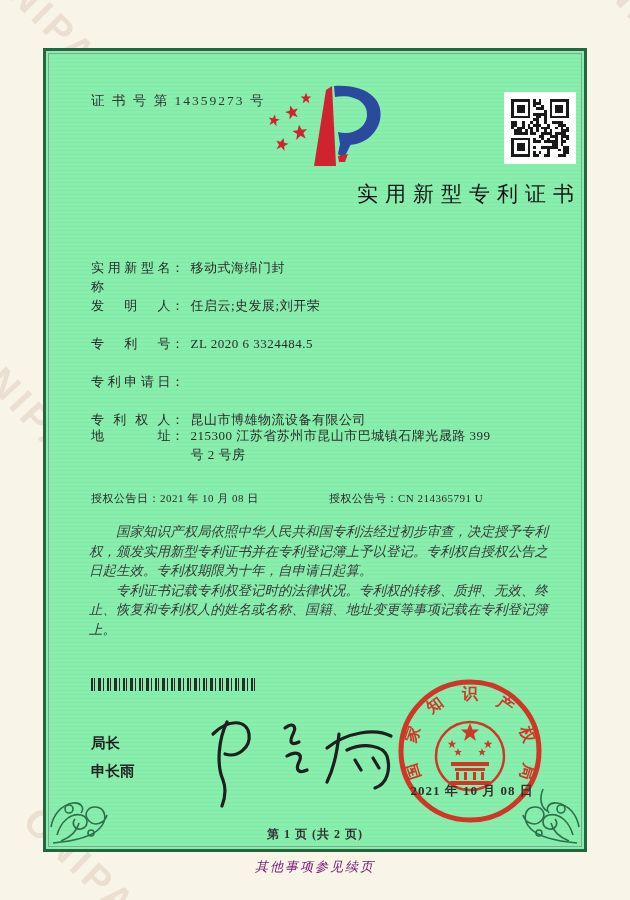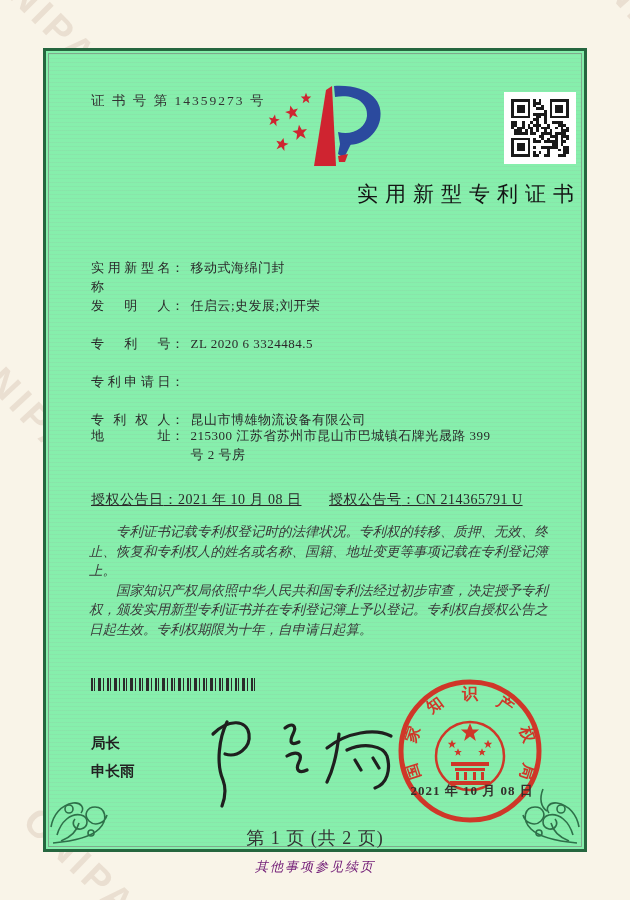--- a/index.html
+++ b/index.html
@@ -36,21 +36,21 @@
     position:absolute;left:0;top:126px;width:100%;text-align:right;
     font-size:21px;font-weight:normal;letter-spacing:7px;color:#141414;
   }
   .field-row{
     position:absolute;left:42px;width:462px;display:flex;
     font-size:13px;line-height:19px;color:#2a2a2a;letter-spacing:0.5px;
   }
   .field-label{width:80px;flex-shrink:0;text-align:justify;text-align-last:justify;}
   .field-colon{flex-shrink:0;margin-right:6px;}
   .field-value{flex:1;}
-  .grant-item{position:absolute;font-size:14px;letter-spacing:0.5px;color:#2a2a2a;text-decoration:underline;}
+  .grant-item{position:absolute;font-size:11px;letter-spacing:0.5px;color:#2a2a2a;}
   .paragraphs{
     position:absolute;left:40px;top:468px;width:468px;
     font-style:italic;font-size:13.5px;line-height:19.5px;color:#3a3a3a;
   }
   .paragraphs p{margin:0;text-indent:2em;}
   .barcode{
     position:absolute;left:42px;top:624px;width:166px;height:13px;
     background:repeating-linear-gradient(90deg,
       #2b2b2b 0 2px, transparent 2px 3px,
       #2b2b2b 3px 4px, transparent 4px 7px,
@@ -62,21 +62,21 @@
   .sig-name{position:absolute;left:42px;top:708px;font-size:14.5px;font-weight:bold;
     font-family:"Liberation Sans","DejaVu Sans",sans-serif;color:#222;}
   .sig-hand{position:absolute;left:140px;top:640px;width:210px;height:120px;}
   .seal{position:absolute;left:346px;top:622px;width:150px;height:150px;opacity:0.92;}
   .seal-date{
     position:absolute;left:348px;top:728px;width:150px;text-align:center;
     font-size:13px;letter-spacing:1px;color:#33302c;font-weight:bold;
   }
   .page-num{
     position:absolute;left:0;top:772px;width:100%;text-align:center;
-    font-size:18px;letter-spacing:1px;color:#333;
+    font-size:12px;letter-spacing:1px;color:#333;font-weight:bold;
   }
   .corner-orn{position:absolute;width:78px;height:78px;}
   .corner-orn.bl{left:-2px;bottom:-3px;}
   .corner-orn.br{right:-2px;bottom:-3px;transform:scaleX(-1);}
   .footer-note{
     position:absolute;left:0;top:858px;width:100%;text-align:center;
     font-style:italic;font-size:13px;letter-spacing:2px;color:#701a75;
   }
 </style>
 </head>
@@ -295,22 +295,22 @@
     </div>
 
     <div class="grant-item" style="left:42px;top:437px;">
       <span>授权公告日</span><span>：</span><span>2021 年 10 月 08 日</span>
     </div>
     <div class="grant-item" style="left:280px;top:437px;">
       <span>授权公告号</span><span>：</span><span>CN 214365791 U</span>
     </div>
 
     <div class="paragraphs">
+      <p>国家知识产权局依照中华人民共和国专利法经过初步审查，决定授予专利权，颁发实用新型专利证书并在专利登记簿上予以登记。专利权自授权公告之日起生效。专利权期限为十年，自申请日起算。</p>
       <p>专利证书记载专利权登记时的法律状况。专利权的转移、质押、无效、终止、恢复和专利权人的姓名或名称、国籍、地址变更等事项记载在专利登记簿上。</p>
-      <p>国家知识产权局依照中华人民共和国专利法经过初步审查，决定授予专利权，颁发实用新型专利证书并在专利登记簿上予以登记。专利权自授权公告之日起生效。专利权期限为十年，自申请日起算。</p>
     </div>
 
     <div class="barcode"></div>
 
     <div class="sig-title">局长</div>
     <div class="sig-name">申长雨</div>
     <div class="sig-hand">
       <svg width="210" height="120" viewBox="0 0 210 120">
         <g fill="none" stroke="#1f1f1f" stroke-width="3.2" stroke-linecap="round">
           <path d="M38,28 C30,44 27,70 34,86 C37,94 36,104 33,112"></path>

